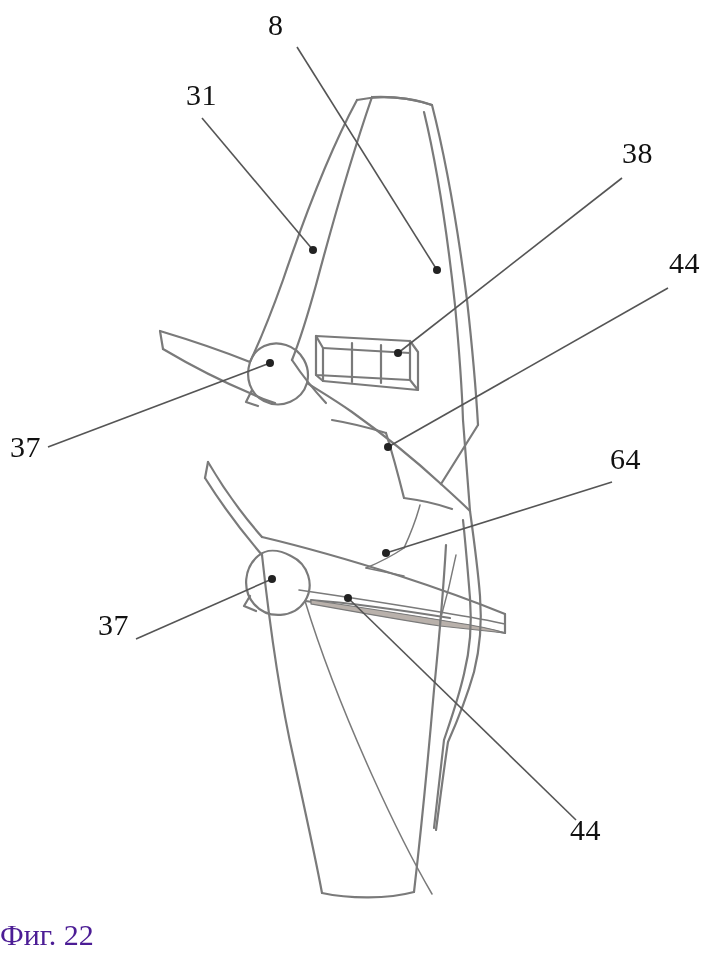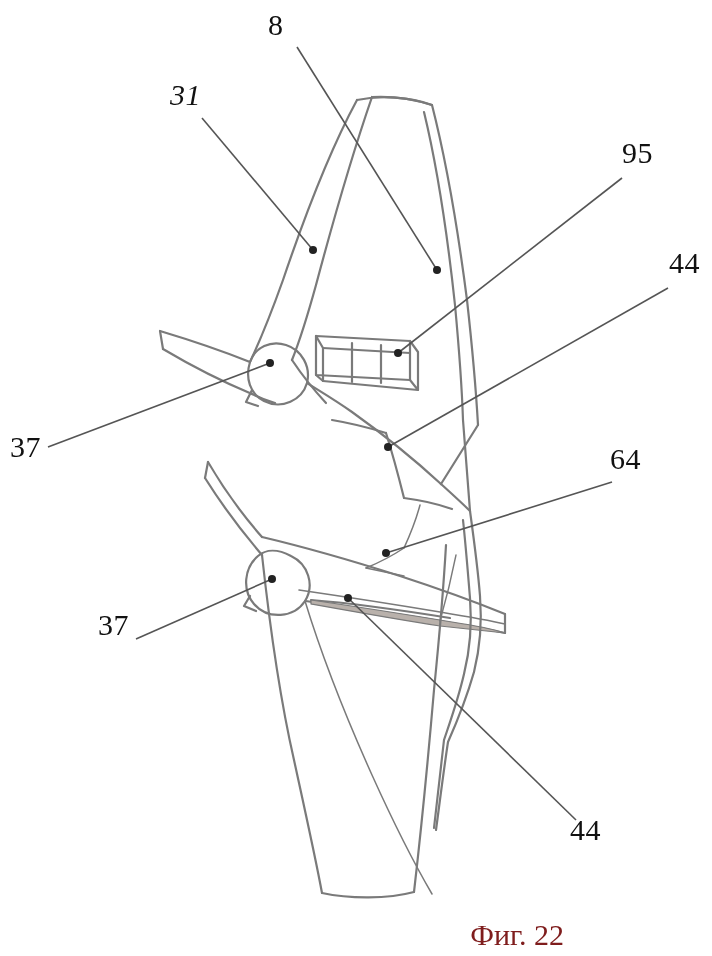--- a/index.html
+++ b/index.html
@@ -29,24 +29,24 @@
     color: #111111;
     font-weight: 400;
     letter-spacing: 0.5px;
     white-space: nowrap;
   }
   .fig-caption {
     position: absolute;
     left: 0;
     top: 918px;
     width: 564px;
-    text-align: right;
+    text-align: left;
     font-family: "Liberation Serif", serif;
     font-size: 30px;
-    color: #7f1d1d;
+    color: #4c1d95;
     white-space: nowrap;
   }
 </style>
 </head>
 <body>
 
 <div id="page">
 
   <svg id="figure-svg" viewBox="0 0 712 956">
     <g fill="none" stroke="#7a7a7a" stroke-width="2.2" stroke-linejoin="round" stroke-linecap="round">
@@ -138,22 +138,22 @@
       <circle cx="398" cy="353" r="4"></circle>
       <circle cx="388" cy="447" r="4"></circle>
       <circle cx="270" cy="363" r="4"></circle>
       <circle cx="386" cy="553" r="4"></circle>
       <circle cx="272" cy="579" r="4"></circle>
       <circle cx="348" cy="598" r="4"></circle>
     </g>
   </svg>
 
   <div class="ref-label" style="left:268px; top:8px;">8</div>
-  <div class="ref-label" style="left:170px; top:78px;font-style:italic;">31</div>
-  <div class="ref-label" style="left:622px; top:136px;">95</div>
+  <div class="ref-label" style="left:186px; top:78px;">31</div>
+  <div class="ref-label" style="left:622px; top:136px;">38</div>
   <div class="ref-label" style="left:669px; top:246px;">44</div>
   <div class="ref-label" style="left:10px;  top:430px;">37</div>
   <div class="ref-label" style="left:610px; top:442px;">64</div>
   <div class="ref-label" style="left:98px;  top:608px;">37</div>
   <div class="ref-label" style="left:570px; top:813px;">44</div>
 
   <div class="fig-caption">Фиг. 22</div>
 </div>
 
 </body></html>

